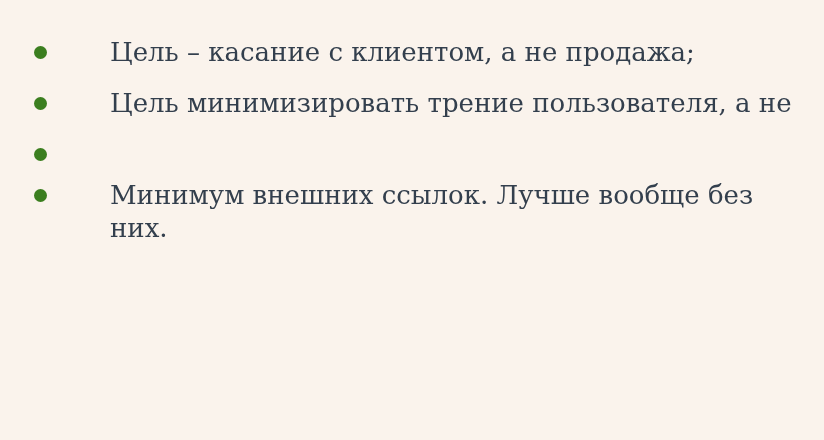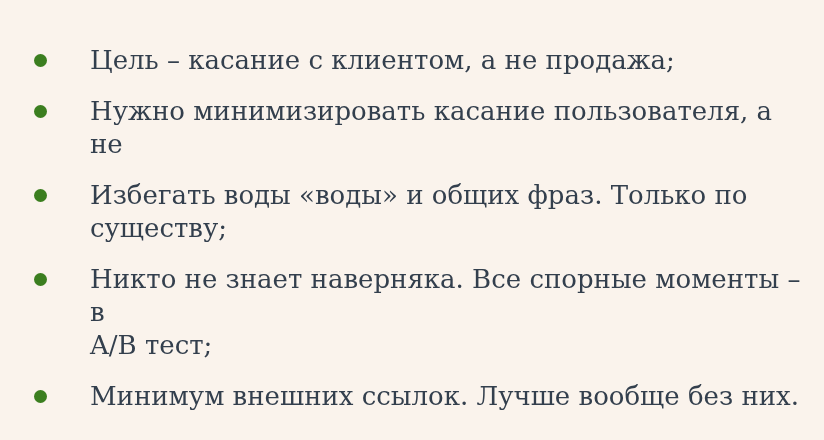--- a/index.html
+++ b/index.html
@@ -26,21 +26,22 @@
     background: var(--bg);
   }
   ul.bullet-list {
     list-style: none;
     margin: 0;
     padding: 28px 20px 0 0;
   }
   li.list-item {
     display: flex;
     align-items: flex-start;
-    margin: 16px 0 18px 0;
+    margin: 8px 0 18px 0;
+    gap: 20px;
   }
   li.list-item:last-child {
     margin-bottom: 0;
   }
   .bullet-dot {
     flex: 0 0 13px;
     width: 13px;
     height: 13px;
     border-radius: 50%;
     background: var(--bullet);
@@ -63,36 +64,25 @@
   <ul class="bullet-list" id="bullet-list">
       <li class="list-item">
         <span class="bullet-dot"></span>
         <div class="item-text">
           <span class="text-line">Цель – касание с клиентом, а не продажа;</span>
         </div>
       </li>
       <li class="list-item">
         <span class="bullet-dot"></span>
         <div class="item-text">
-          <span class="text-line">Нужно минимизировать касание пользователя, а не</span>
+          <span class="text-line">Цель минимизировать трение пользователя, а не</span>
         </div>
       </li>
       <li class="list-item">
         <span class="bullet-dot"></span>
-        <div class="item-text">
-          <span class="text-line">Избегать воды «воды» и общих фраз. Только по</span>
-          <span class="text-line">существу;</span>
-        </div>
-      </li>
-      <li class="list-item">
-        <span class="bullet-dot"></span>
-        <div class="item-text">
-          <span class="text-line">Никто не знает наверняка. Все спорные моменты – в</span>
-          <span class="text-line">A/B тест;</span>
-        </div>
       </li>
       <li class="list-item">
         <span class="bullet-dot"></span>
         <div class="item-text">
           <span class="text-line">Минимум внешних ссылок. Лучше вообще без них.</span>
         </div>
       </li>
     </ul>
 </div>
 

